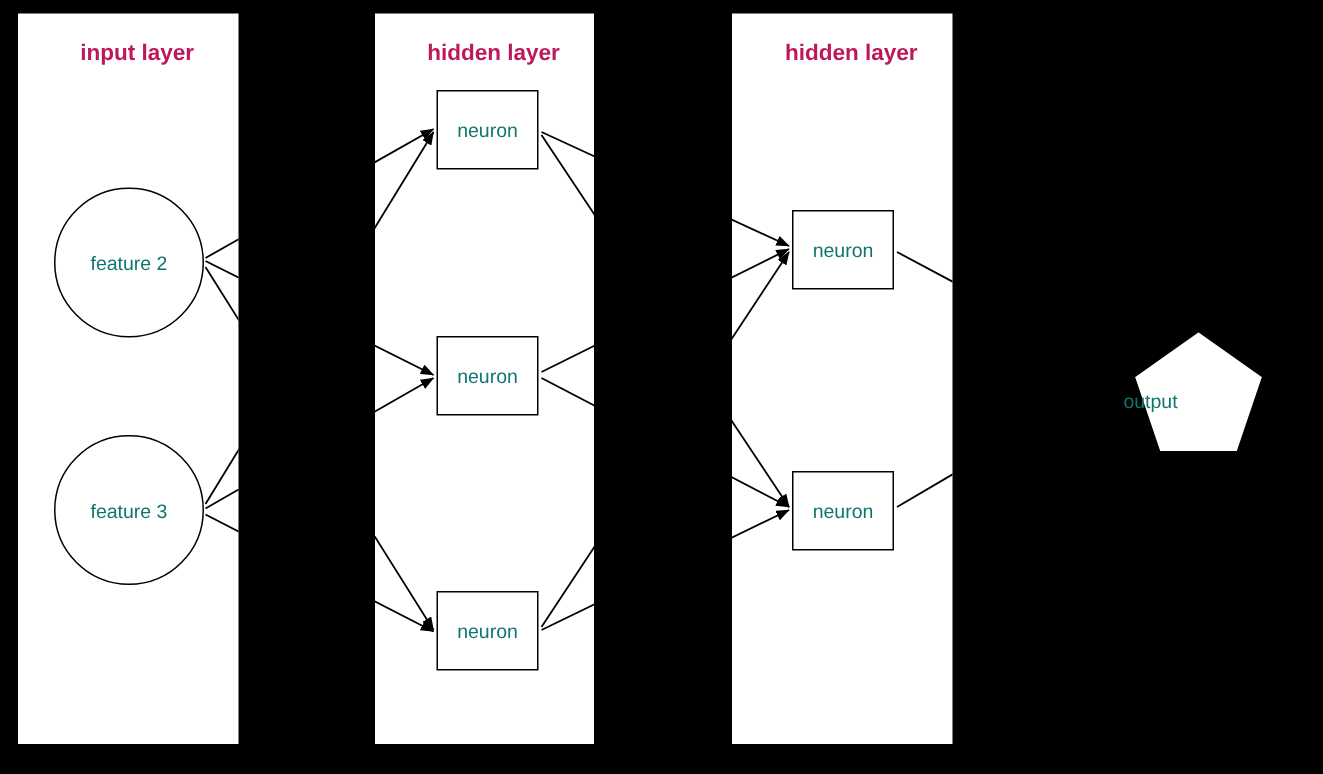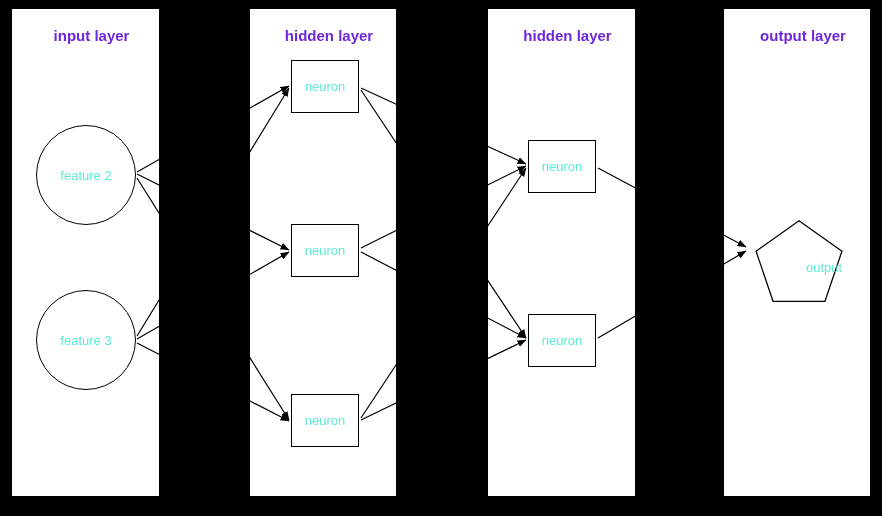--- a/index.html
+++ b/index.html
@@ -21,21 +21,21 @@
     box-sizing: border-box;
   }
   .panel-title {
     position: absolute;
     left: 12px;
     right: 0;
     top: 18px;
     text-align: center;
     font-weight: bold;
     font-size: 15px;
-    color: #6d28d9;
+    color: #be185d;
     font-family: "Liberation Sans", sans-serif;
     letter-spacing: 0px;
   }
   svg.edges {
     position: absolute;
     left: 0;
     top: 0;
     width: 882px;
     height: 516px;
     pointer-events: none;
@@ -55,40 +55,37 @@
   }
   .pent-node {
     position: absolute;
   }
   .label-center {
     position: absolute;
     display: flex;
     align-items: center;
     justify-content: center;
     font-size: 13px;
-    color: #5eead4;
+    color: #0f766e;
     font-family: "Liberation Sans", sans-serif;
   }
 </style>
 </head>
 <body>
 
 <div id="canvas">
 
   <div class="panel" id="panel-0" style="left: 12px; top: 9px; width: 147px; height: 487px; background: rgb(255, 255, 255);">
     <div class="panel-title">input layer</div>
   </div>
   <div class="panel" id="panel-1" style="left: 250px; top: 9px; width: 146px; height: 487px; background: rgb(255, 255, 255);">
     <div class="panel-title">hidden layer</div>
   </div>
   <div class="panel" id="panel-2" style="left: 488px; top: 9px; width: 147px; height: 487px; background: rgb(255, 255, 255);">
     <div class="panel-title">hidden layer</div>
-  </div>
-  <div class="panel" id="panel-3" style="left: 724px; top: 9px; width: 146px; height: 487px; background: rgb(255, 255, 255);">
-    <div class="panel-title">output layer</div>
   </div>
 
   <svg class="edges" id="edge-layer" viewBox="0 0 882 516">
     <defs>
       <marker id="arrowhead" markerWidth="9" markerHeight="7" refX="8.5" refY="3.5" orient="auto" markerUnits="userSpaceOnUse">
         <polygon points="0 0, 9 3.5, 0 7" fill="#000000"></polygon>
       </marker>
       <clipPath id="panel-clip">
         <rect id="clip-0" x="12" y="9" width="147" height="487"></rect>
         <rect id="clip-1" x="250" y="9" width="146" height="487"></rect>
@@ -125,16 +122,16 @@
       <div class="label-center" style="left: 291px; top: 224px; width: 68px; height: 53px;">neuron</div>
       <div class="box-node" style="left: 291px; top: 394px; width: 68px; height: 53px;"></div>
       <div class="label-center" style="left: 291px; top: 394px; width: 68px; height: 53px;">neuron</div>
       <div class="box-node" style="left: 528px; top: 140px; width: 68px; height: 53px;"></div>
       <div class="label-center" style="left: 528px; top: 140px; width: 68px; height: 53px;">neuron</div>
       <div class="box-node" style="left: 528px; top: 314px; width: 68px; height: 53px;"></div>
       <div class="label-center" style="left: 528px; top: 314px; width: 68px; height: 53px;">neuron</div>
       <div class="pent-node" style="left: 748px; top: 219px; width: 102px; height: 85px;"><svg width="102" height="85" viewBox="0 0 100 95">
           <polygon points="50,2 98,36 79,92 21,92 2,36" fill="#ffffff" stroke="#000000" stroke-width="1.4"></polygon>
         </svg></div>
-      <div class="label-center" style="left: 773px; top: 225px; width: 102px; height: 85px;">output</div>
+      <div class="label-center" style="left: 716px; top: 225px; width: 102px; height: 85px;">output</div>
     </div>
 
 </div>
 
 </body></html>

